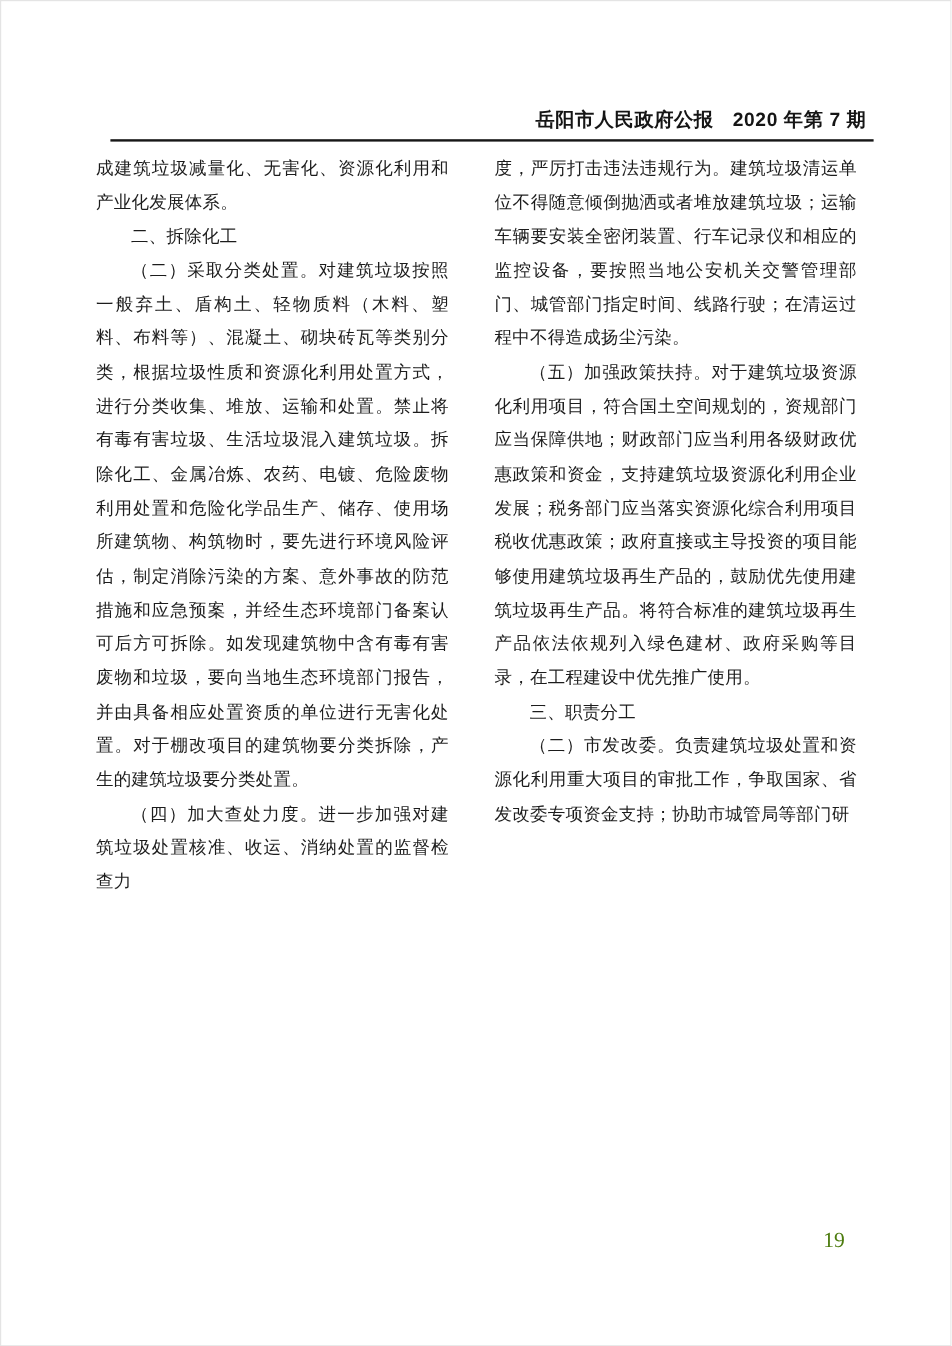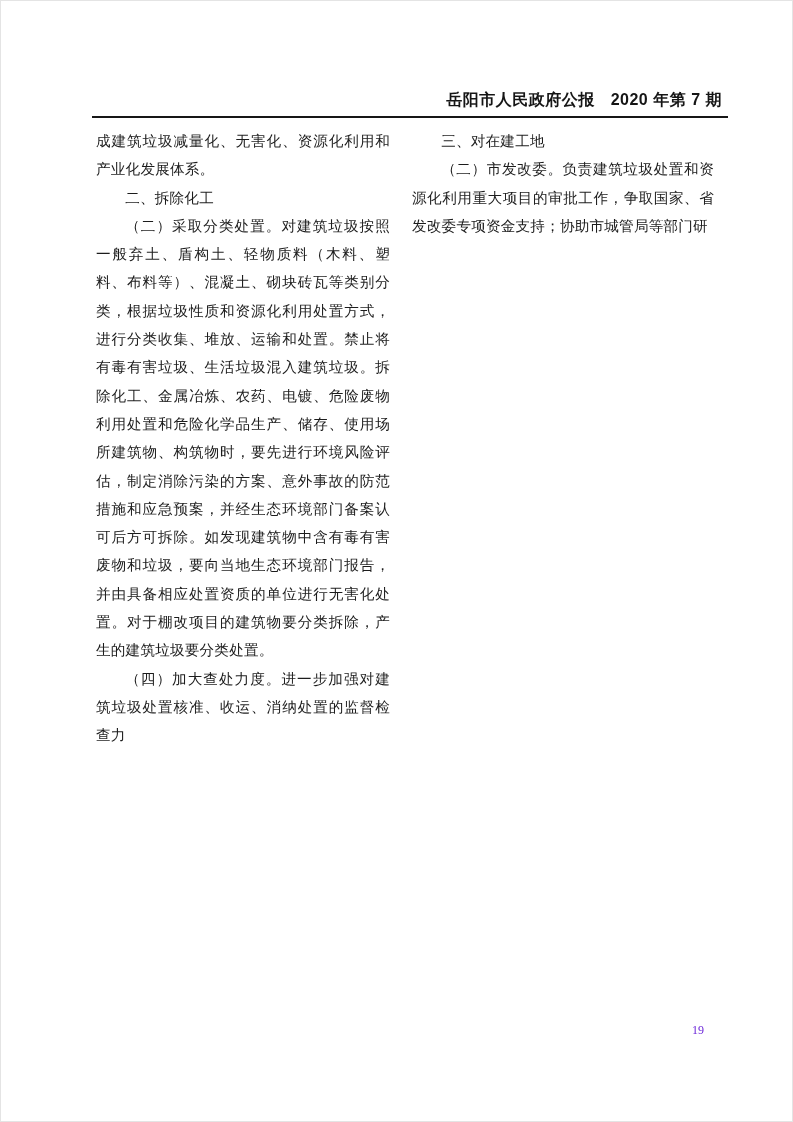--- a/index.html
+++ b/index.html
@@ -44,30 +44,30 @@
     font-size: 14.6px;
     line-height: 28.3px;
     text-align: justify;
     text-justify: inter-ideograph;
     letter-spacing: 0.2px;
     color: #1c1c1c;
     overflow: hidden;
   }
   .col p { margin: 0; padding: 0; text-indent: 2em; }
   .col p.cont { text-indent: 0; }
-  .col-left  { left: 96px;  width: 294px; font-family: Liberation Serif, serif; }
+  .col-left  { left: 80px;  width: 294px; font-family: Liberation Serif, serif; }
   .col-right { left: 412px; width: 302px; }
   .page-number {
     position: absolute;
     top: 1023px;
     left: 92px;
     width: 612px;
     text-align: right;
-    font-size: 12px;
-    color: #6d28d9;
+    font-size: 18px;
+    color: #4d7c0f;
   }
 </style>
 </head>
 <body>
 
 <div class="page">
 
   <div class="running-header">
     <span>岳阳市人民政府公报</span><span class="issue">2020 年第 7 期</span>
   </div>
@@ -75,19 +75,21 @@
   <div class="header-rule"></div>
 
   <div class="col col-left">
     <p class="cont">成建筑垃圾减量化、无害化、资源化利用和产业化发展体系。</p>
     <p>二、拆除化工</p>
     <p>（二）采取分类处置。对建筑垃圾按照一般弃土、盾构土、轻物质料（木料、塑料、布料等）、混凝土、砌块砖瓦等类别分类，根据垃圾性质和资源化利用处置方式，进行分类收集、堆放、运输和处置。禁止将有毒有害垃圾、生活垃圾混入建筑垃圾。拆除化工、金属冶炼、农药、电镀、危险废物利用处置和危险化学品生产、储存、使用场所建筑物、构筑物时，要先进行环境风险评估，制定消除污染的方案、意外事故的防范措施和应急预案，并经生态环境部门备案认可后方可拆除。如发现建筑物中含有毒有害废物和垃圾，要向当地生态环境部门报告，并由具备相应处置资质的单位进行无害化处置。对于棚改项目的建筑物要分类拆除，产生的建筑垃圾要分类处置。</p>
     <p>（四）加大查处力度。进一步加强对建筑垃圾处置核准、收运、消纳处置的监督检查力</p>
   </div>
 
   <div class="col col-right">
-    <p>三、对在建工地</p>
+    <p class="cont">度，严厉打击违法违规行为。建筑垃圾清运单位不得随意倾倒抛洒或者堆放建筑垃圾；运输车辆要安装全密闭装置、行车记录仪和相应的监控设备，要按照当地公安机关交警管理部门、城管部门指定时间、线路行驶；在清运过程中不得造成扬尘污染。</p>
+    <p>（五）加强政策扶持。对于建筑垃圾资源化利用项目，符合国土空间规划的，资规部门应当保障供地；财政部门应当利用各级财政优惠政策和资金，支持建筑垃圾资源化利用企业发展；税务部门应当落实资源化综合利用项目税收优惠政策；政府直接或主导投资的项目能够使用建筑垃圾再生产品的，鼓励优先使用建筑垃圾再生产品。将符合标准的建筑垃圾再生产品依法依规列入绿色建材、政府采购等目录，在工程建设中优先推广使用。</p>
+    <p>三、职责分工</p>
     <p>（二）市发改委。负责建筑垃圾处置和资源化利用重大项目的审批工作，争取国家、省发改委专项资金支持；协助市城管局等部门研</p>
   </div>
 
   <div class="page-number">19</div>
 
 </div>
 
 </body></html>

